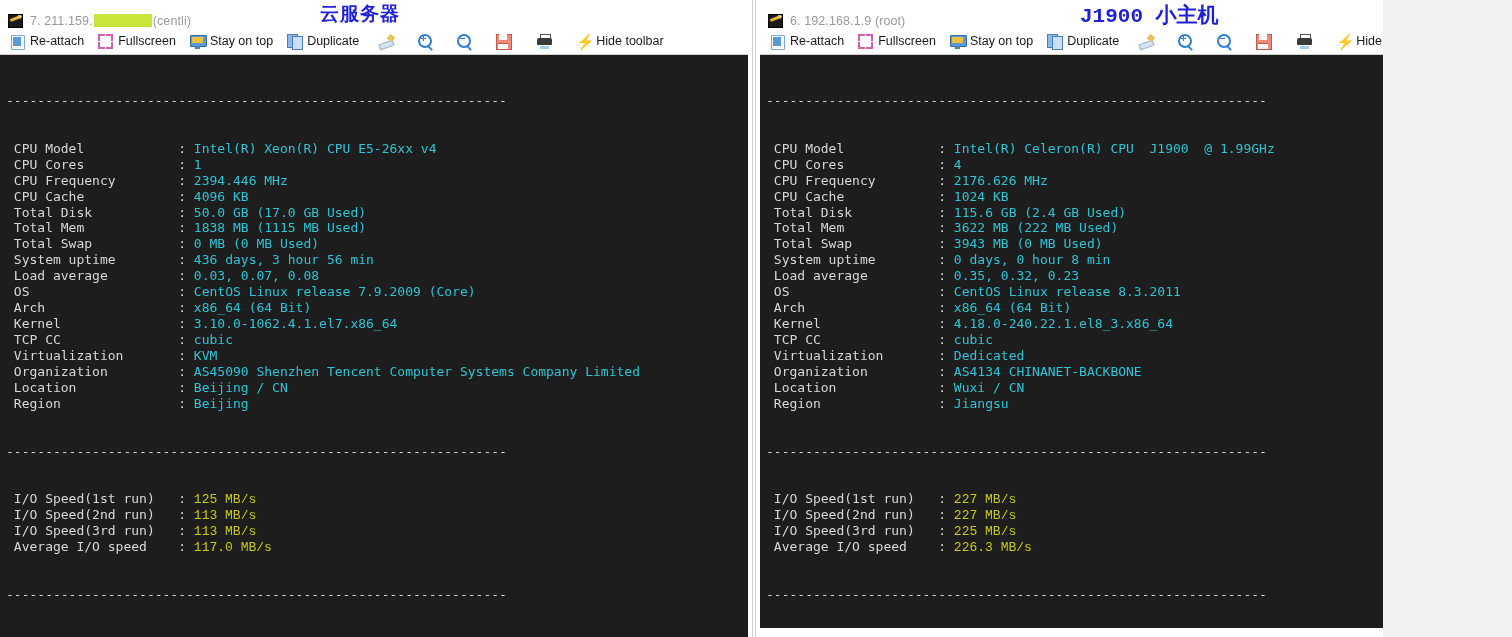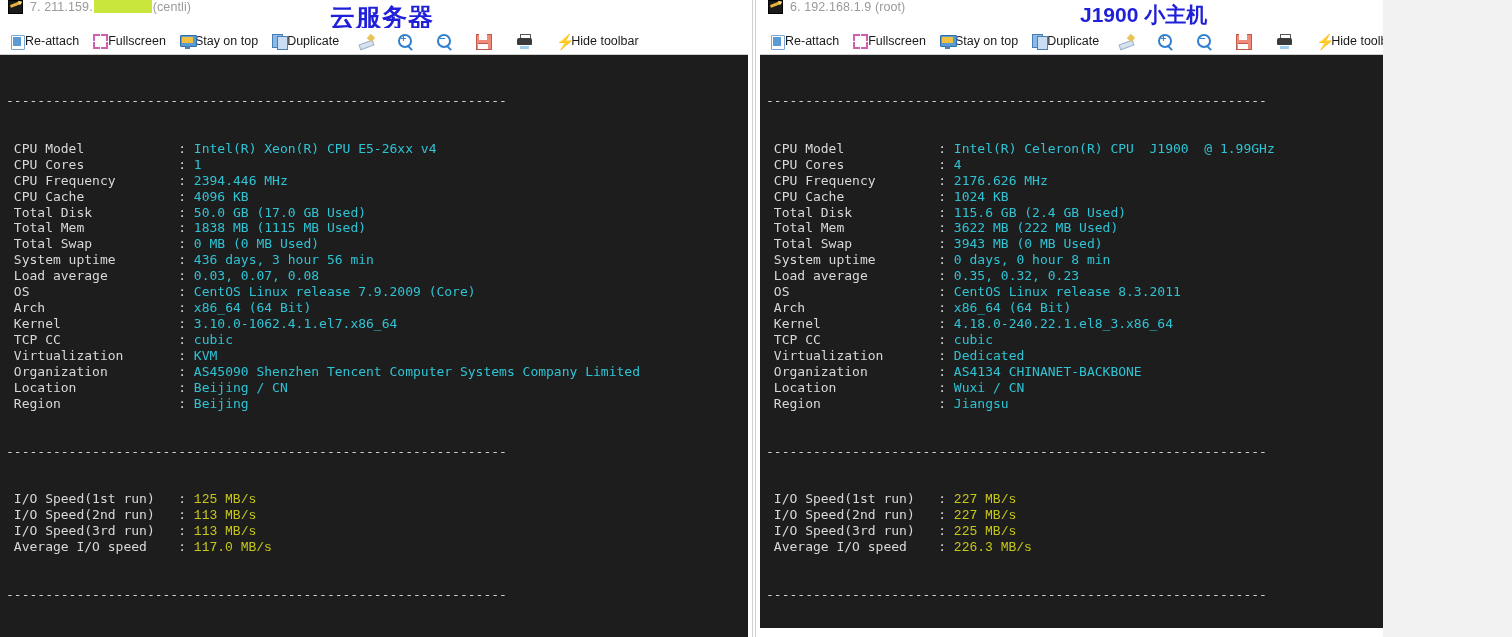--- a/index.html
+++ b/index.html
@@ -12,36 +12,36 @@
 
   
   .pane{position:absolute;top:0;height:637px;background:#ffffff;overflow:hidden;}
   .pane.left{left:0;width:748px;}
   .pane.right{left:760px;width:623px;}
   .divider{position:absolute;top:0;left:748px;width:12px;height:637px;background:#ffffff;}
   .divider .dline{position:absolute;top:0;left:4px;width:1px;height:637px;background:#d0d0d0;}
   .divider .dline2{position:absolute;top:0;left:7px;width:1px;height:637px;background:#d0d0d0;}
 
   
-  .titlebar{position:relative;height:28px;background:#ffffff;display:flex;align-items:flex-start;padding-left:8px;}
+  .titlebar{position:relative;height:28px;background:#ffffff;display:flex;align-items:flex-end;padding-left:8px;}
   .tb-icon{width:15px;height:14px;margin-right:7px;position:relative;flex:none;}
   .tb-icon .box{position:absolute;inset:0;background:#1a1a1a;border:1px solid #000;}
   .tb-icon .pen{position:absolute;left:2px;top:3px;width:11px;height:3px;background:#e8b33a;transform:rotate(-22deg);border-radius:1px;}
   .tb-icon .pen:after{content:"";position:absolute;right:-2px;top:-1px;width:4px;height:5px;background:#f2d98a;clip-path:polygon(0 0,100% 50%,0 100%);}
   .tb-title{font-size:12.5px;color:#9a9a9a;letter-spacing:.1px;white-space:nowrap;}
   .redact{display:inline-block;width:58px;height:13px;background:#c8e63c;vertical-align:-2px;margin:0 1px;}
   .tb-overlay{position:absolute;font-weight:bold;color:#2020d8;white-space:nowrap;}
-  .tb-overlay.cn{font-size:25px;letter-spacing:1px;margin-left:10px;}
+  .tb-overlay.cn{font-size:19px;letter-spacing:1px;}
   .left .tb-overlay{left:320px;top:1px;}
-  .right .tb-overlay{left:320px;top:1px;font-size:21px;}
+  .right .tb-overlay{left:320px;top:1px;font-size:21px;font-family:Liberation Mono, monospace;}
 
   
   .toolbar{position:relative;height:26px;background:#ffffff;border-bottom:1px solid #cfcfcf;display:flex;align-items:center;padding-left:8px;}
   .tbtn{display:flex;align-items:center;height:22px;padding:0 6px 0 2px;margin-right:6px;cursor:default;}
-  .tbtn .lbl{font-size:12.5px;color:#1a1a1a;white-space:nowrap;}
+  .tbtn .lbl{font-size:12.5px;color:#1a1a1a;margin-left:5px;white-space:nowrap;}
   .ico{width:15px;height:15px;position:relative;flex:none;display:inline-block;}
 
   
   .ico-reattach .f1{position:absolute;left:1px;top:1px;width:12px;height:13px;background:#ffffff;border:1px solid #7aa7d8;border-radius:1px;}
   .ico-reattach .f2{position:absolute;left:3px;top:3px;width:8px;height:9px;background:#5b9bd5;}
   .ico-fullscreen span{position:absolute;width:5px;height:5px;border:2px solid #d05fb0;}
   .ico-fullscreen .a{left:0;top:0;border-right:none;border-bottom:none;}
   .ico-fullscreen .b{right:0;top:0;border-left:none;border-bottom:none;}
   .ico-fullscreen .c{left:0;bottom:0;border-right:none;border-top:none;}
   .ico-fullscreen .d{right:0;bottom:0;border-left:none;border-top:none;}

